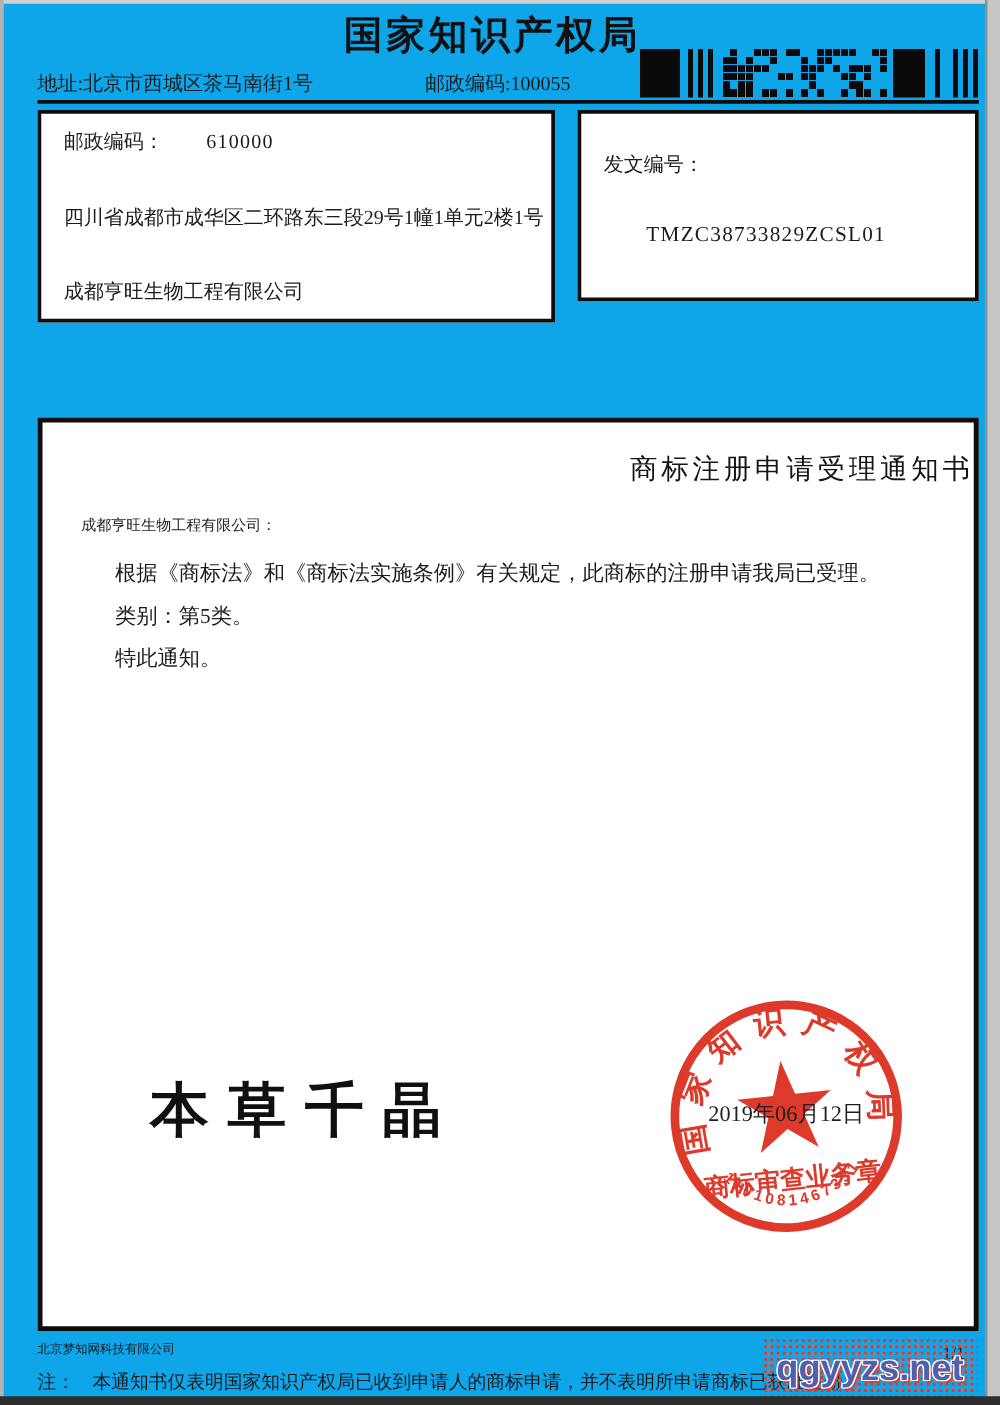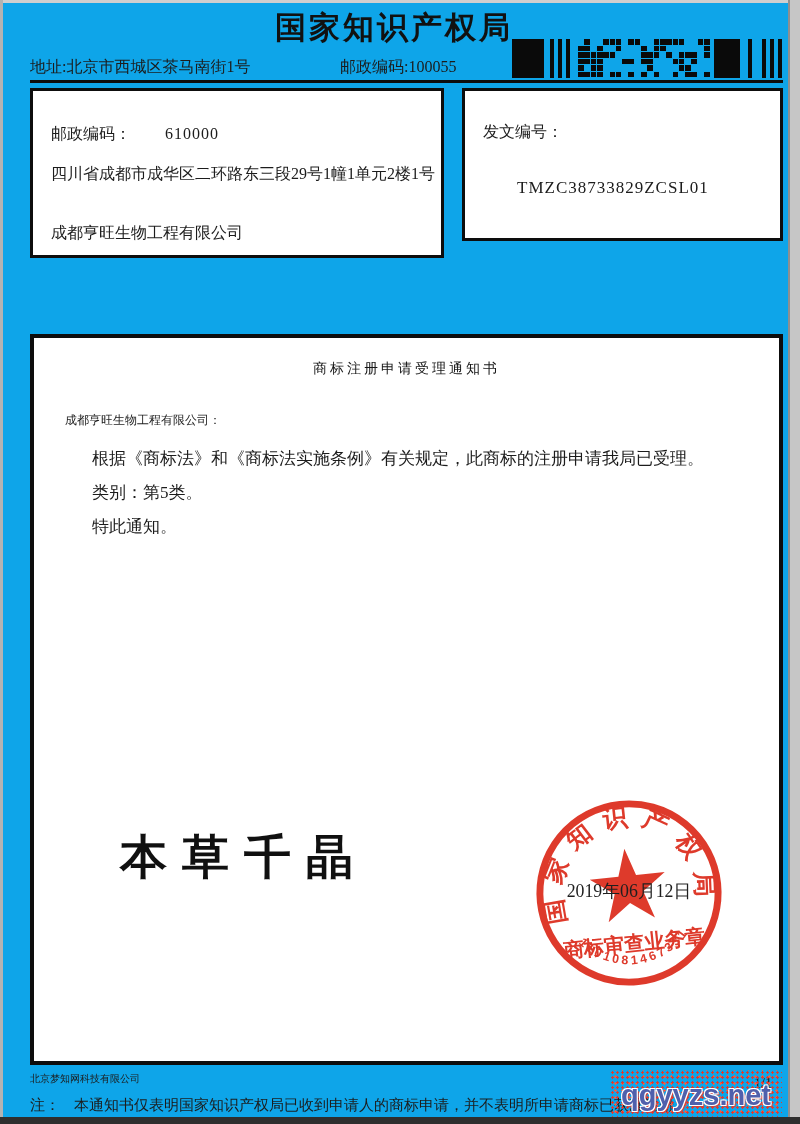--- a/index.html
+++ b/index.html
@@ -25,45 +25,45 @@
   .hdr-row-post { position:absolute; left:340px; top:57px; font-size:16px; }
   .barcode { position:absolute; left:512px; top:39px; width:272px; height:39px; }
   .hdr-rule { position:absolute; left:30px; top:80px; width:753px; height:3px; background:#0d0d0d; }
 
   .box { position:absolute; border:3px solid #0d0d0d; background:#fff; }
   .box-recipient { left:30px; top:88px; width:414px; height:170px; }
   .box-dispatch  { left:462px; top:88px; width:321px; height:153px; }
   .box-appline   { left:30px; top:272px; width:753px; height:49px; border-width:3px; }
   .box-main      { left:30px; top:334px; width:753px; height:731px; border-width:4px; }
 
-  .rc-post   { position:absolute; left:18px; top:12px;  font-size:16px;margin-top:21px; }
+  .rc-post   { position:absolute; left:18px; top:12px;  font-size:16px; }
   .rc-post-v { margin-left:34px; letter-spacing:1px; }
   .rc-addr   { position:absolute; left:18px; top:73px;  font-size:16px; }
   .rc-comp   { position:absolute; left:18px; top:132px; font-size:16px; }
 
   .dp-label  { position:absolute; left:18px; top:31px; font-size:16px; }
   .dp-value  { position:absolute; left:52px; top:87px; font-size:17px; letter-spacing:1px; }
 
   .ap-row { position:absolute; left:0; top:0; width:100%; height:100%; font-size:16px; }
   .ap-date-label { position:absolute; left:20px; top:12px; }
   .ap-date-value { position:absolute; left:107px; top:12px; }
   .ap-num-label  { position:absolute; left:330px; top:12px; }
   .ap-num-value  { position:absolute; left:408px; top:12px; }
 
   .nt-title {
-    position:absolute; left:0; top:22px; width:100%; text-align:center;
-    font-size:14px; letter-spacing:3px; color:#151515;
+    position:absolute; left:0; top:22px; width:100%; text-align:right;
+    font-size:22px; letter-spacing:3px; color:#151515;
   }
   .nt-addressee { position:absolute; left:31px; top:74px;  font-size:12px;text-align:right; }
   .nt-p1 { position:absolute; left:58px; top:109px; font-size:17px; }
   .nt-p2 { position:absolute; left:58px; top:143px; font-size:17px; }
   .nt-p3 { position:absolute; left:58px; top:177px; font-size:17px; }
 
   .trademark {
-    position:absolute; left:86px; top:488px;
+    position:absolute; left:86px; top:519px;
     font-size:47px; font-weight:bold; letter-spacing:15px; color:#101010;
     white-space:nowrap;
   }
 
   .seal { position:absolute; left:496px; top:456px; width:198px; height:198px; }
 
   .ft-agency { position:absolute; left:30px; top:1072px; font-size:10px; }
   .ft-note   { position:absolute; left:30px; top:1096px; font-size:15px; }
   .ft-note .note-label { margin-right:14px; }
   .ft-pagenum{ position:absolute; left:754px; top:1076px; font-size:14px; color:#222; }

